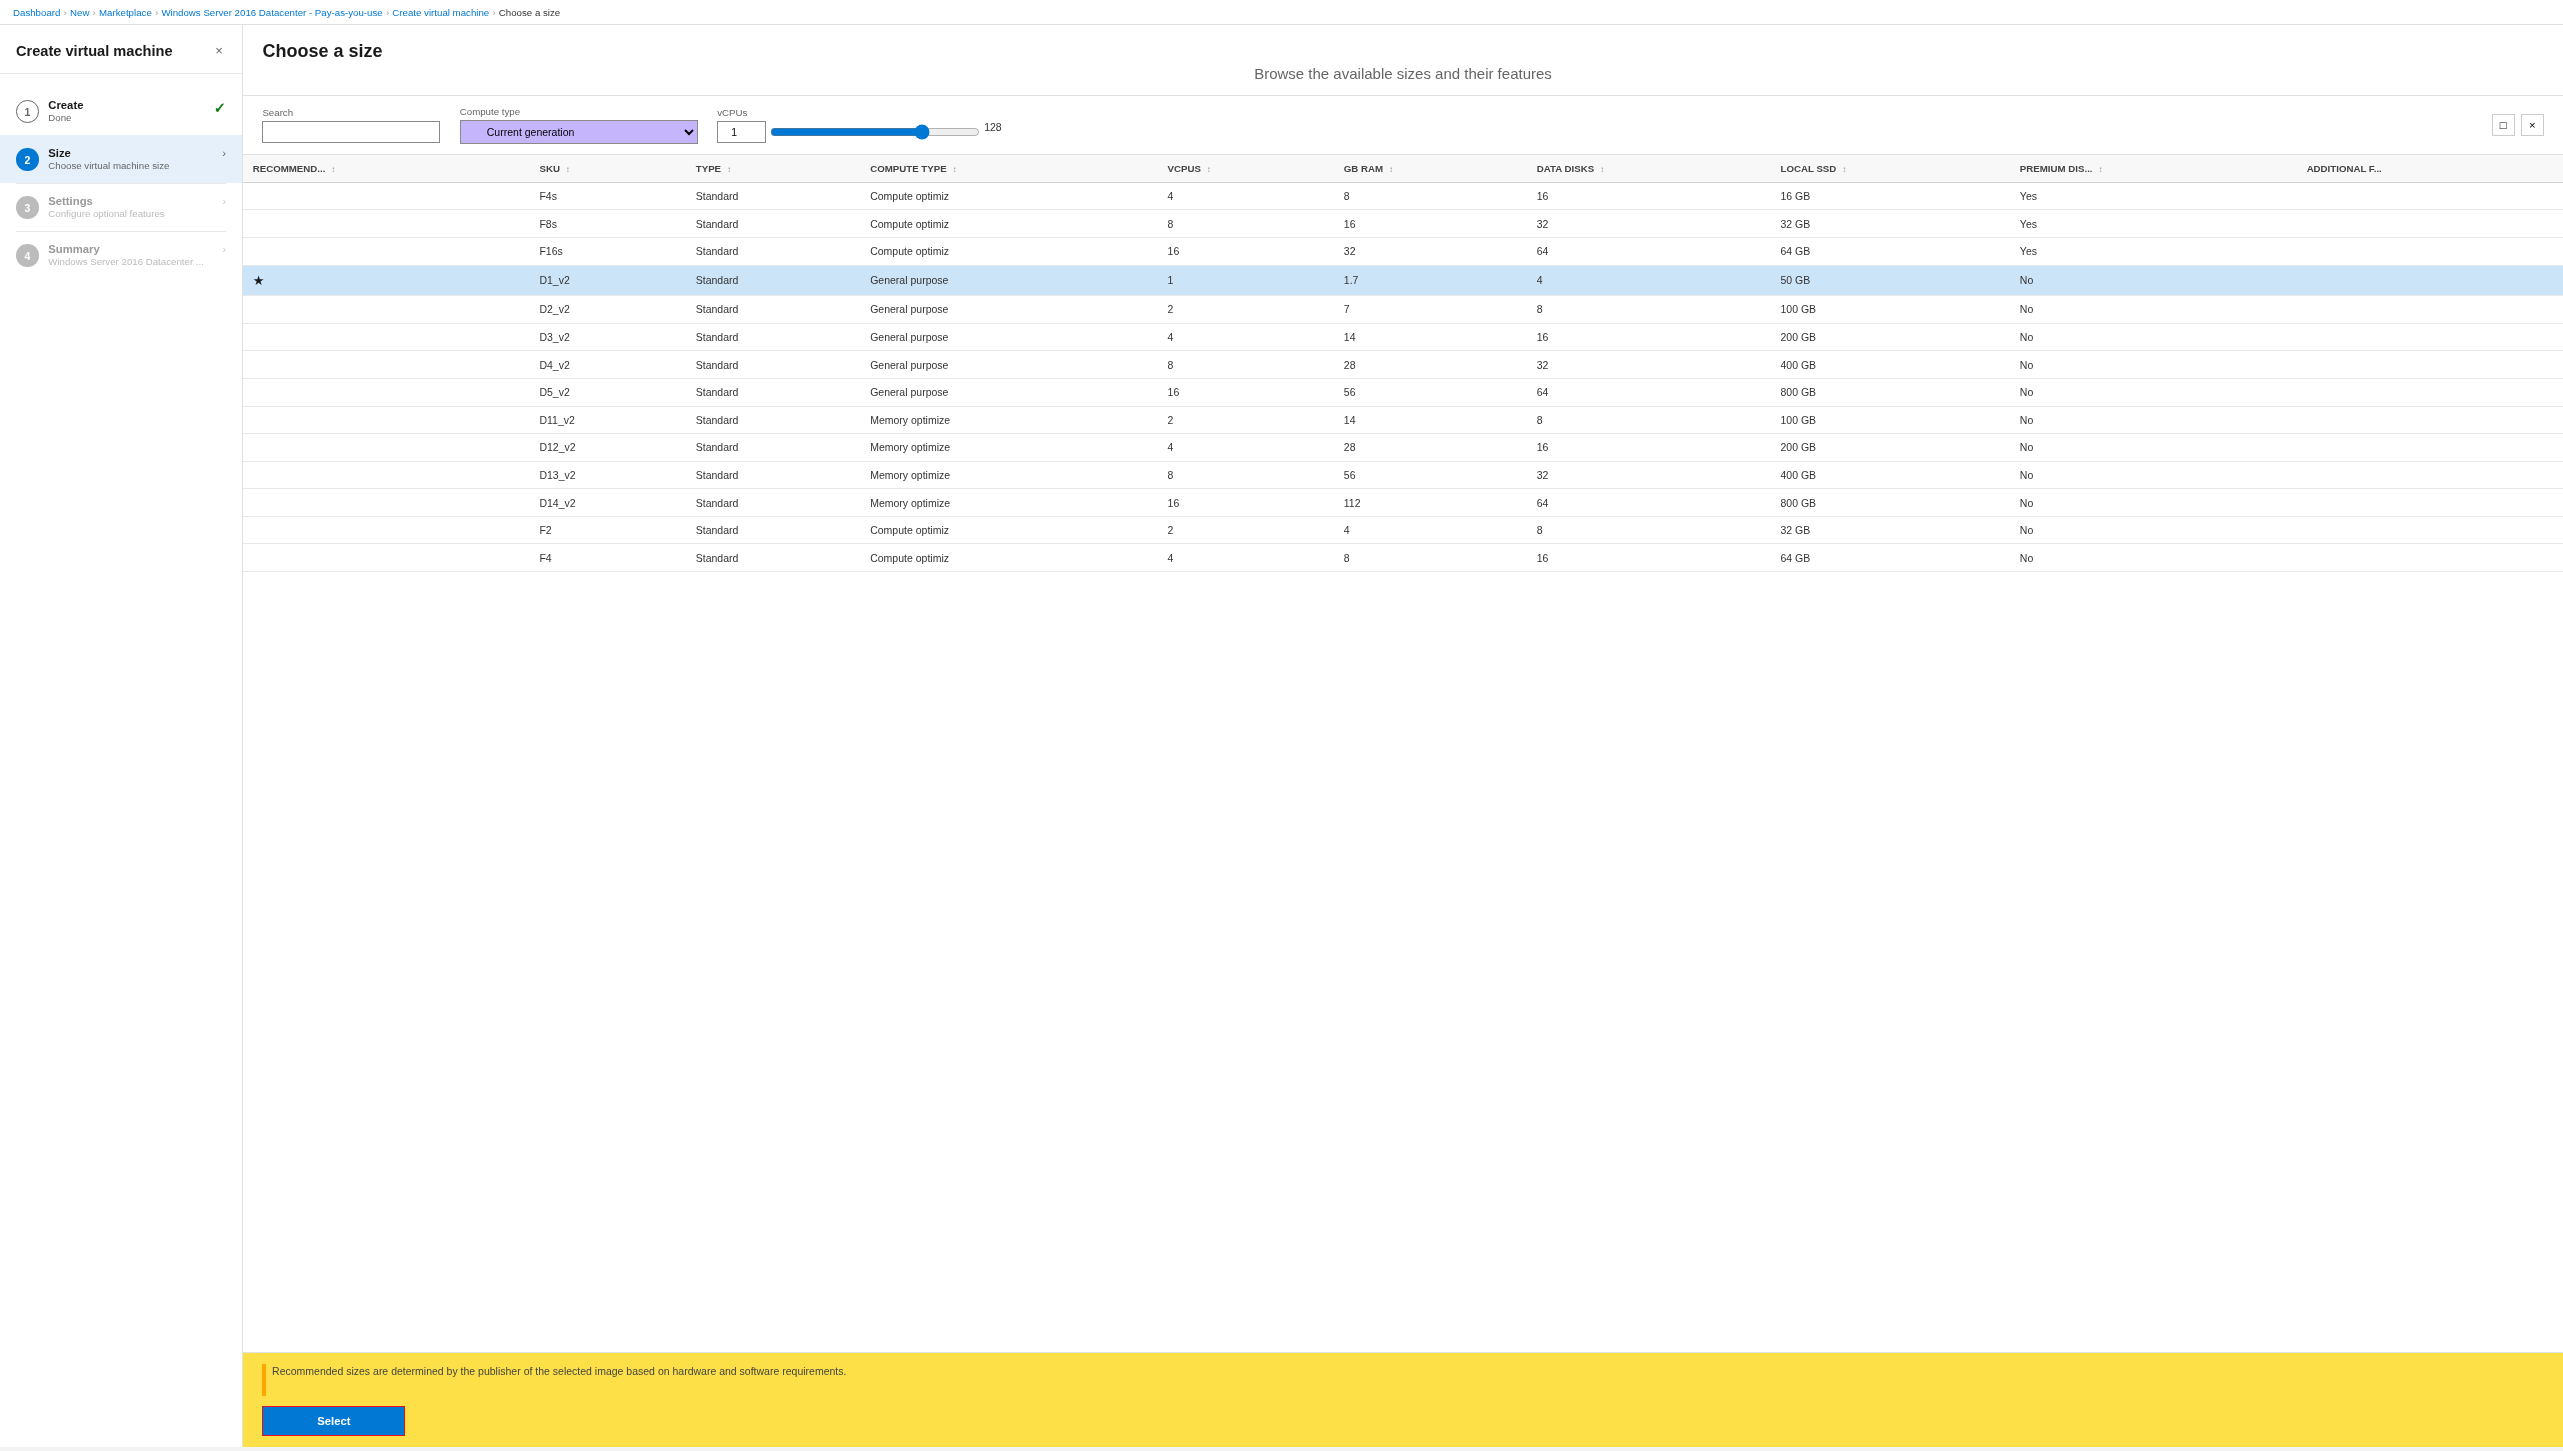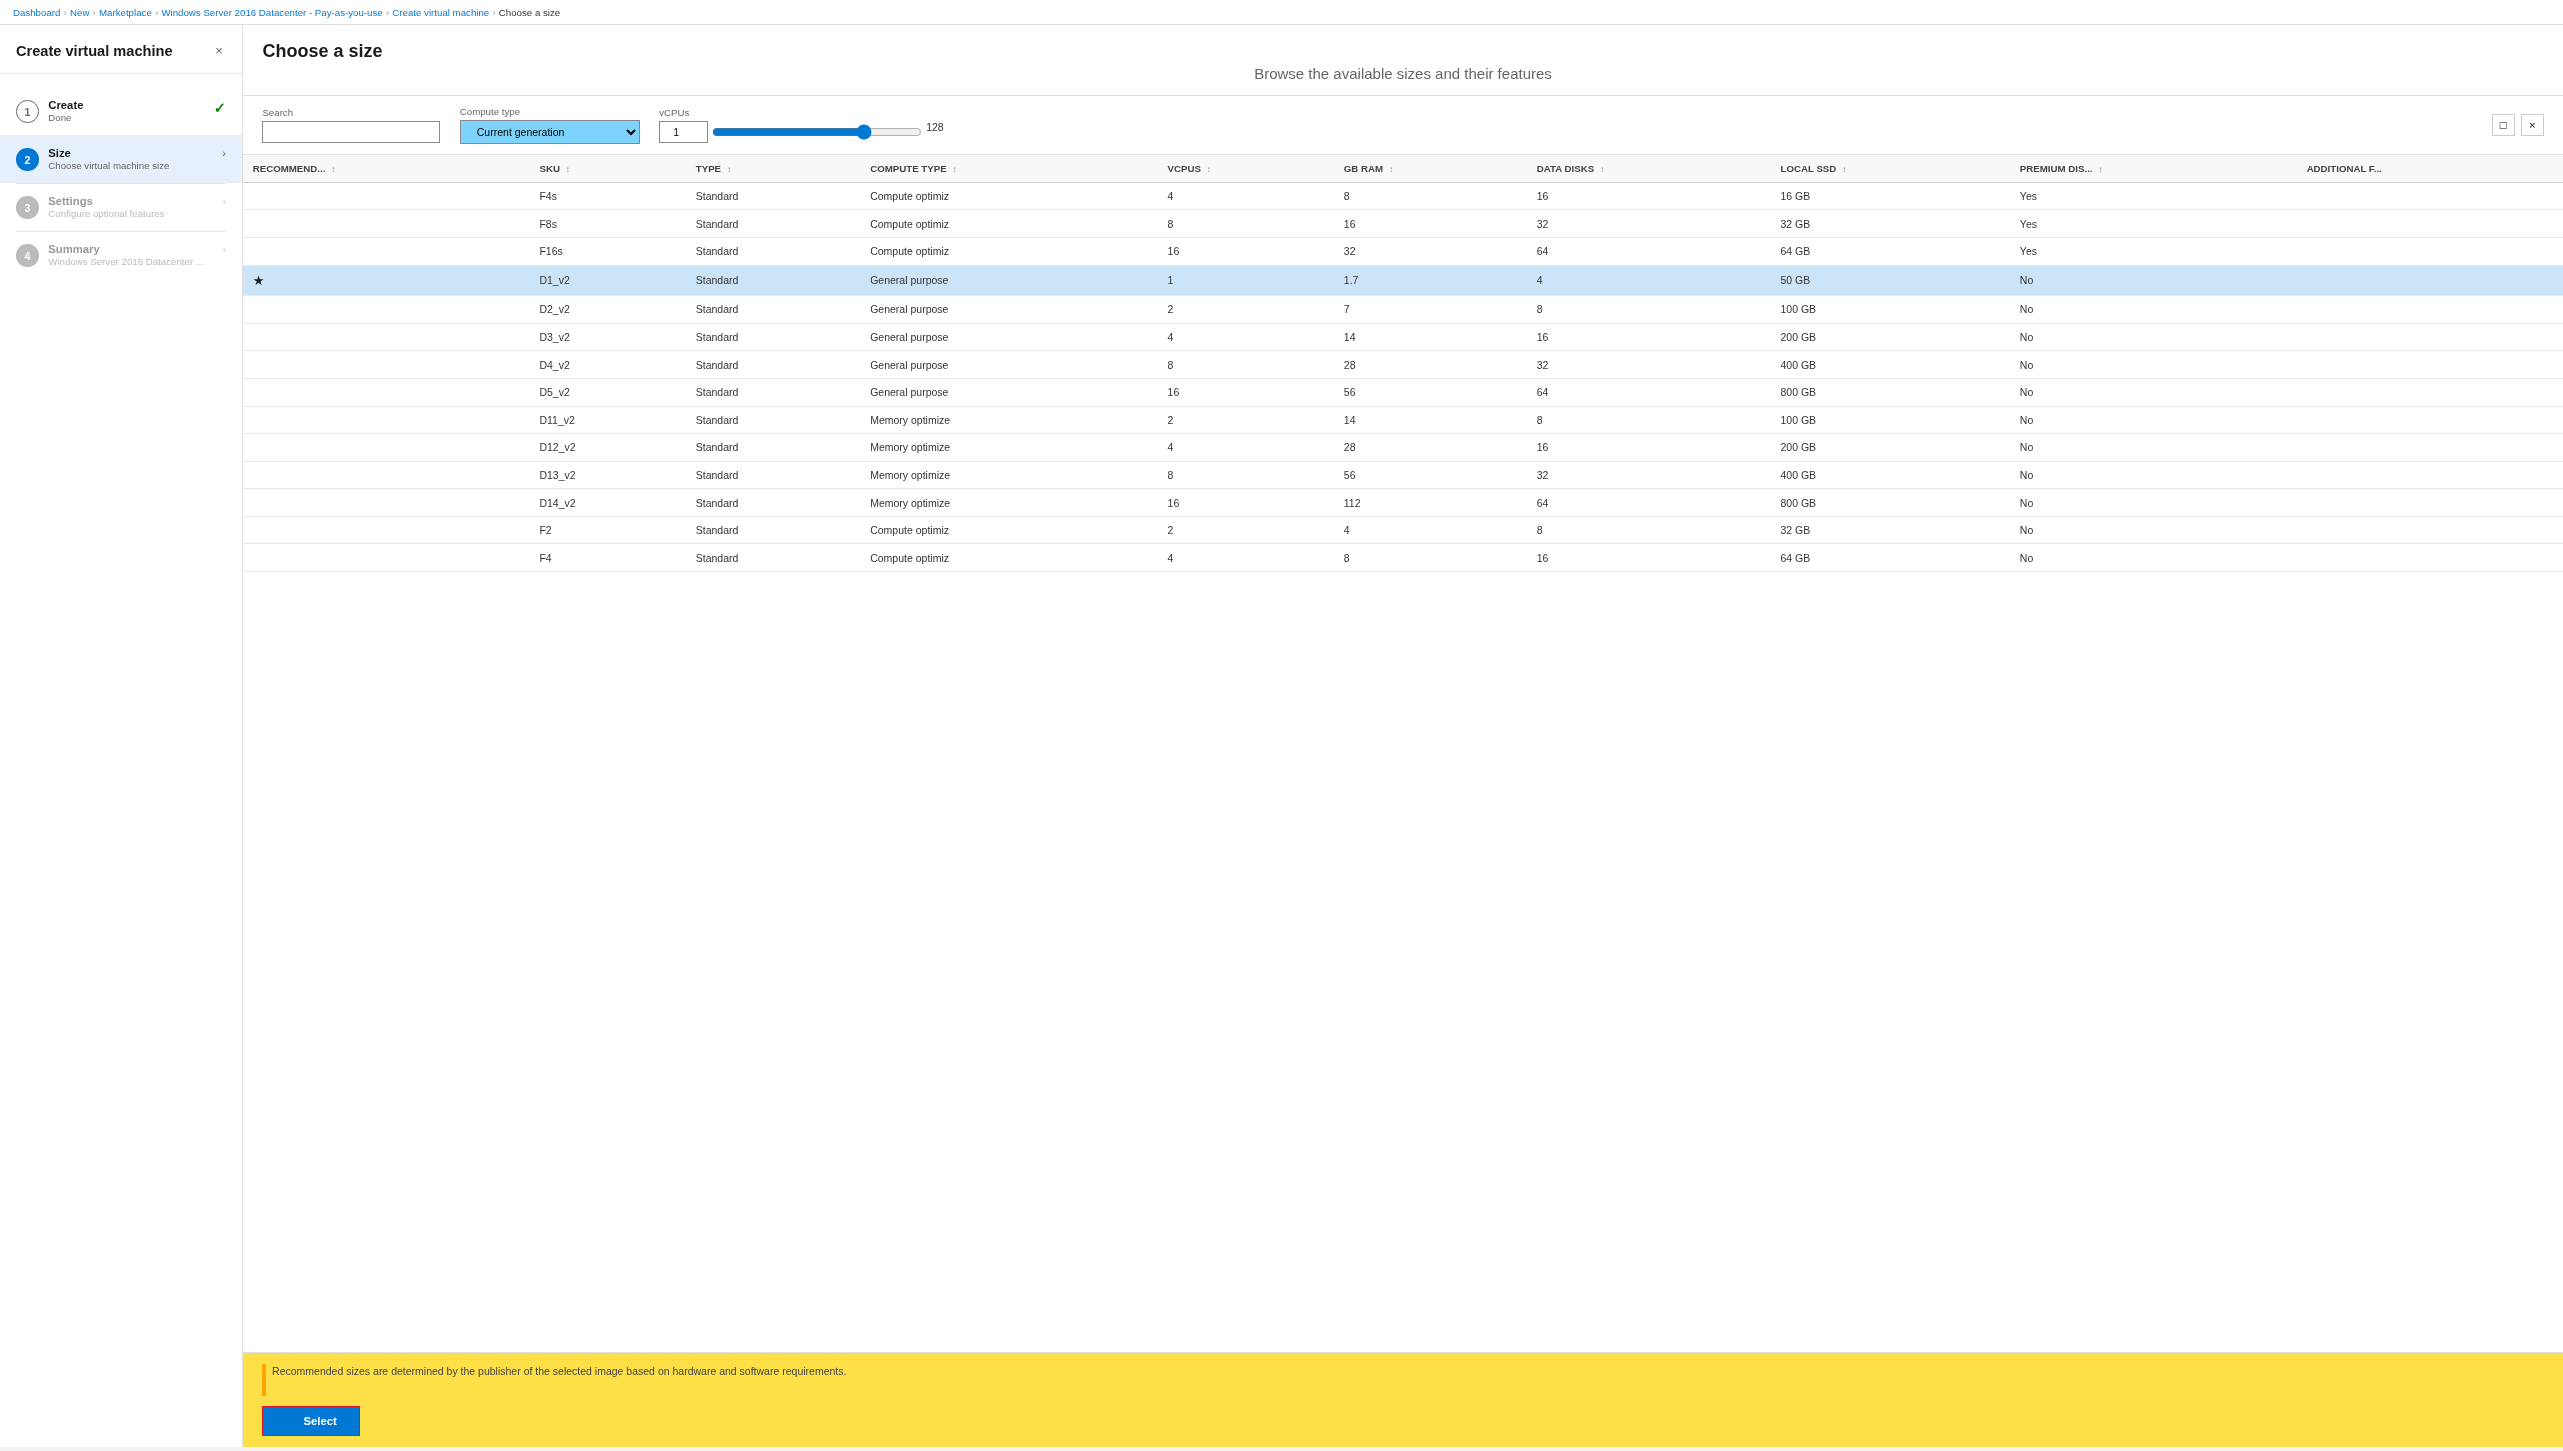--- a/index.html
+++ b/index.html
@@ -173,25 +173,25 @@
       outline: none;
     }
 
     .filter-select-wrap {
       display: flex;
       flex-direction: column;
       gap: 3.2px;
     }
     .filter-select {
       border: 0.8px solid #8a8a8a;
-      padding: 4px 12px;
+      padding: 4px 22px;
       font-size: 10.5px;
-      width: 180px;
+      width: 238px;
       outline: none;
-      background: #7dd3fc;
+      background: #c4b5fd;
       cursor: pointer;
     }
 
     .vcpu-filter {
       display: flex;
       flex-direction: column;
       gap: 3.2px;
     }
     .vcpu-label { font-size: 9.7px; color: #666; }
     .vcpu-controls {
@@ -283,22 +283,21 @@
       line-height: 1.5;
     }
     .select-btn {
       background: #0078d4;
       color: #fff;
       border: 1.6px solid #e81123;
       padding: 8px 22.6px;
       font-size: 11.3px;
       font-weight: 600;
       cursor: pointer;
-      width: 98px;
-      text-align: right;
+      width: 143px;
     }
 
     
     .table-container::-webkit-scrollbar { width: 6.5px; }
     .table-container::-webkit-scrollbar-track { background: #f1f1f1; }
     .table-container::-webkit-scrollbar-thumb { background: #c1c1c1; border-radius: 3.2px; }
   </style>
 </head>
 <body>
 

